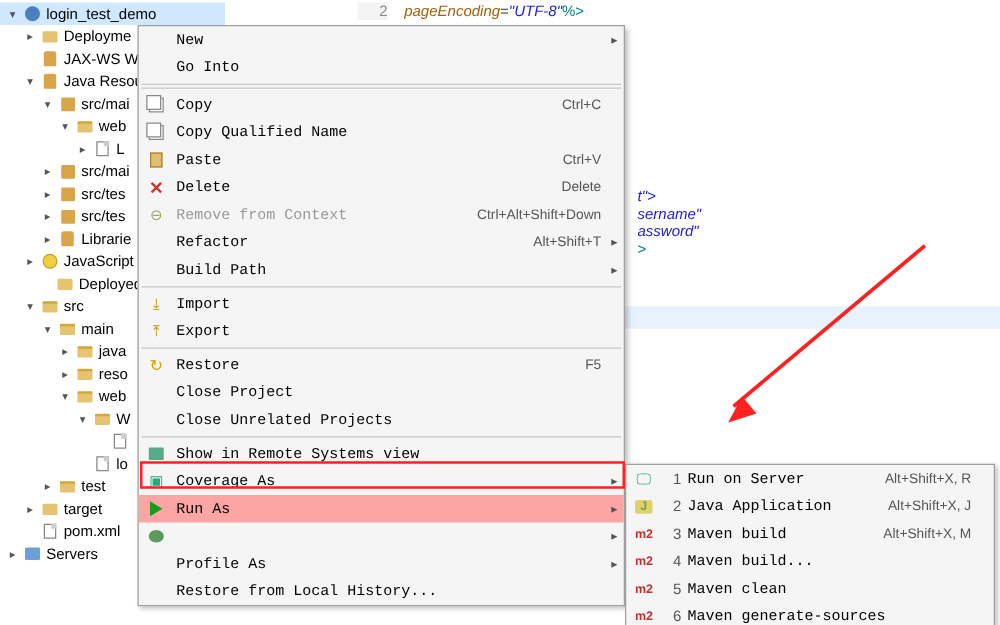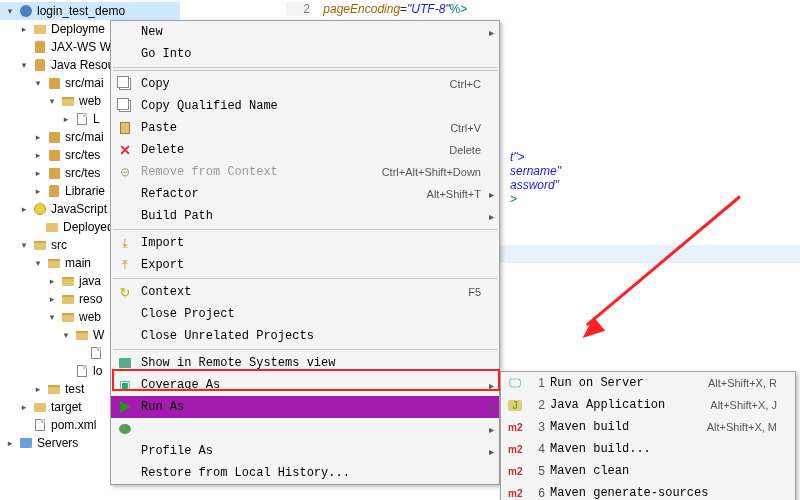--- a/index.html
+++ b/index.html
@@ -21,21 +21,21 @@
 .i-web { background: #4a80c0; width: 12px; height: 12px; border-radius: 50%; }
 .editor { position: absolute; top: 0; left: 280px; right: 0; padding: 2px 6px; font-family: Consolas, monospace; color: #333; }
 .editor .ln { display: inline-block; width: 24px; text-align: right; color: #888; background: #f3f3f3; margin-right: 10px; }
 .editor .attr { color: #a16207; font-style: italic; }
 .editor .str { color: #1a1ae6; font-style: italic; }
 .editor .tag { color: #008080; }
 .editor-hl { position: absolute; left: 280px; right: 0; top: 245px; height: 18px; background: #e7f2fd; z-index: 0; }
 .menu { position: absolute; background: #f5f5f5; border: 1px solid #a0a0a0; box-shadow: 2px 2px 4px rgba(0,0,0,.25); z-index: 10; }
 .menu1 { top: 20px; left: 110px; width: 390px; }
 .menu-row { display: flex; align-items: center; height: 22px; padding: 0 18px 0 4px; position: relative; }
-.menu-row.hot { background: #a21caf; }
+.menu-row.hot { background: #fca5a5; }
 .menu-ic { width: 20px; height: 16px; display: inline-flex; align-items: center; justify-content: center; margin-right: 6px; }
 .menu-lbl { flex: 1; font-family: Liberation Mono, monospace; }
 .menu-acc { color: #555; font-size: 11px; }
 .menu-sub::after { content: "▸"; position: absolute; right: 5px; color: #555; font-size: 10px; }
 .menu-sep { height: 1px; background: #c8c8c8; margin: 2px 2px; }
 .i-copy { width: 12px; height: 12px; border: 1px solid #888; background: #fff; position: relative; }
 .i-copy::after { content: ""; position: absolute; top: -3px; left: -3px; width: 10px; height: 10px; border: 1px solid #888; background: #fff; }
 .i-paste { width: 10px; height: 12px; background: #e0c070; border: 1px solid #a08030; }
 .i-del { color: #d03030; font-weight: bold; font-size: 14px; line-height: 12px; }
 .i-refresh { color: #e0a000; font-size: 13px; }
@@ -307,21 +307,21 @@
     </div>
     <div class="menu-row">
       <span class="menu-ic" style="color: rgb(204, 136, 0);">⤒</span>
       <span class="menu-lbl">Export</span>
     </div>
     <div class="menu-sep"></div>
     <div class="menu-row">
       <span class="menu-ic">
         <span class="i-refresh">↻</span>
       </span>
-      <span class="menu-lbl">Context</span>
+      <span class="menu-lbl">Restore</span>
       <span class="menu-acc">F5</span>
     </div>
     <div class="menu-row">
       <span class="menu-ic"></span>
       <span class="menu-lbl">Close Project</span>
     </div>
     <div class="menu-row">
       <span class="menu-ic"></span>
       <span class="menu-lbl">Close Unrelated Projects</span>
     </div>

